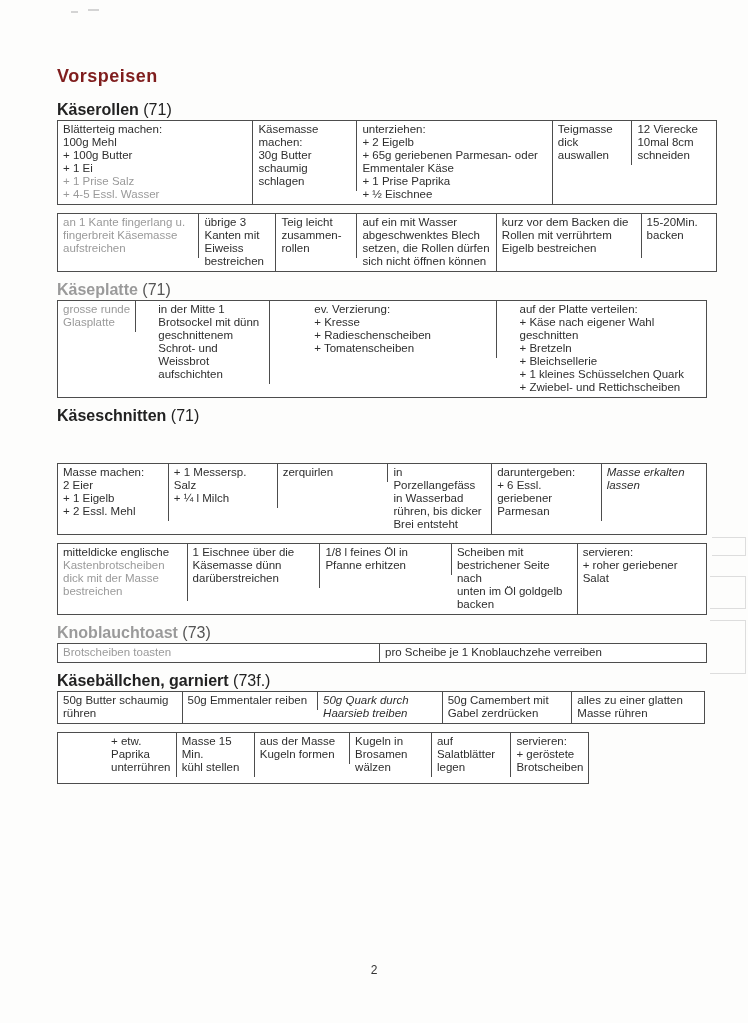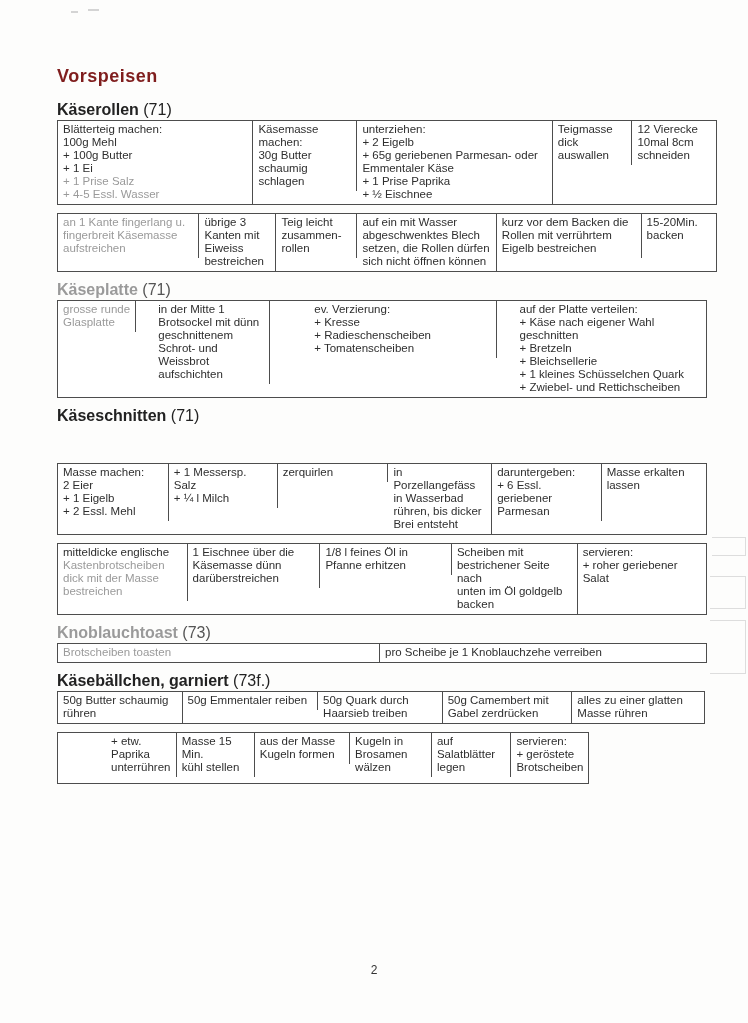--- a/index.html
+++ b/index.html
@@ -180,21 +180,21 @@
             <span class="line">in Wasserbad</span>
             <span class="line">rühren, bis dicker</span>
             <span class="line">Brei entsteht</span>
           </div>
           <div class="cell" style="width: 16.9%;">
             <span class="line">daruntergeben:</span>
             <span class="line">+ 6 Essl.</span>
             <span class="line">geriebener</span>
             <span class="line">Parmesan</span>
           </div>
-          <div class="cell" style="width: 16.1%;">
+          <div class="cell" style="width: 16.1%; font-style: italic;">
             <span class="line">Masse erkalten</span>
             <span class="line">lassen</span>
           </div>
         </div>
         <div class="recipe-table" style="width: 650px; min-height: 60px;">
           <div class="cell" style="width: 20%;">
             <span class="line">mitteldicke englische</span>
             <span class="line faded">Kastenbrotscheiben</span>
             <span class="line faded">dick mit der Masse</span>
             <span class="line faded">bestreichen</span>
@@ -231,21 +231,21 @@
         </div>
         <div class="section-heading"><span class="hb">Käsebällchen, garniert</span><span class="hr"> (73f.)</span></div>
         <div class="recipe-table" style="width: 648px;">
           <div class="cell" style="width: 19.3%;">
             <span class="line">50g Butter schaumig</span>
             <span class="line">rühren</span>
           </div>
           <div class="cell" style="width: 21%;">
             <span class="line">50g Emmentaler reiben</span>
           </div>
-          <div class="cell" style="width: 19.3%;">
+          <div class="cell" style="width: 19.3%; font-style: italic;">
             <span class="line">50g Quark durch</span>
             <span class="line">Haarsieb treiben</span>
           </div>
           <div class="cell" style="width: 20.1%;">
             <span class="line">50g Camembert mit</span>
             <span class="line">Gabel zerdrücken</span>
           </div>
           <div class="cell" style="width: 20.4%;">
             <span class="line">alles zu einer glatten</span>
             <span class="line">Masse rühren</span>

